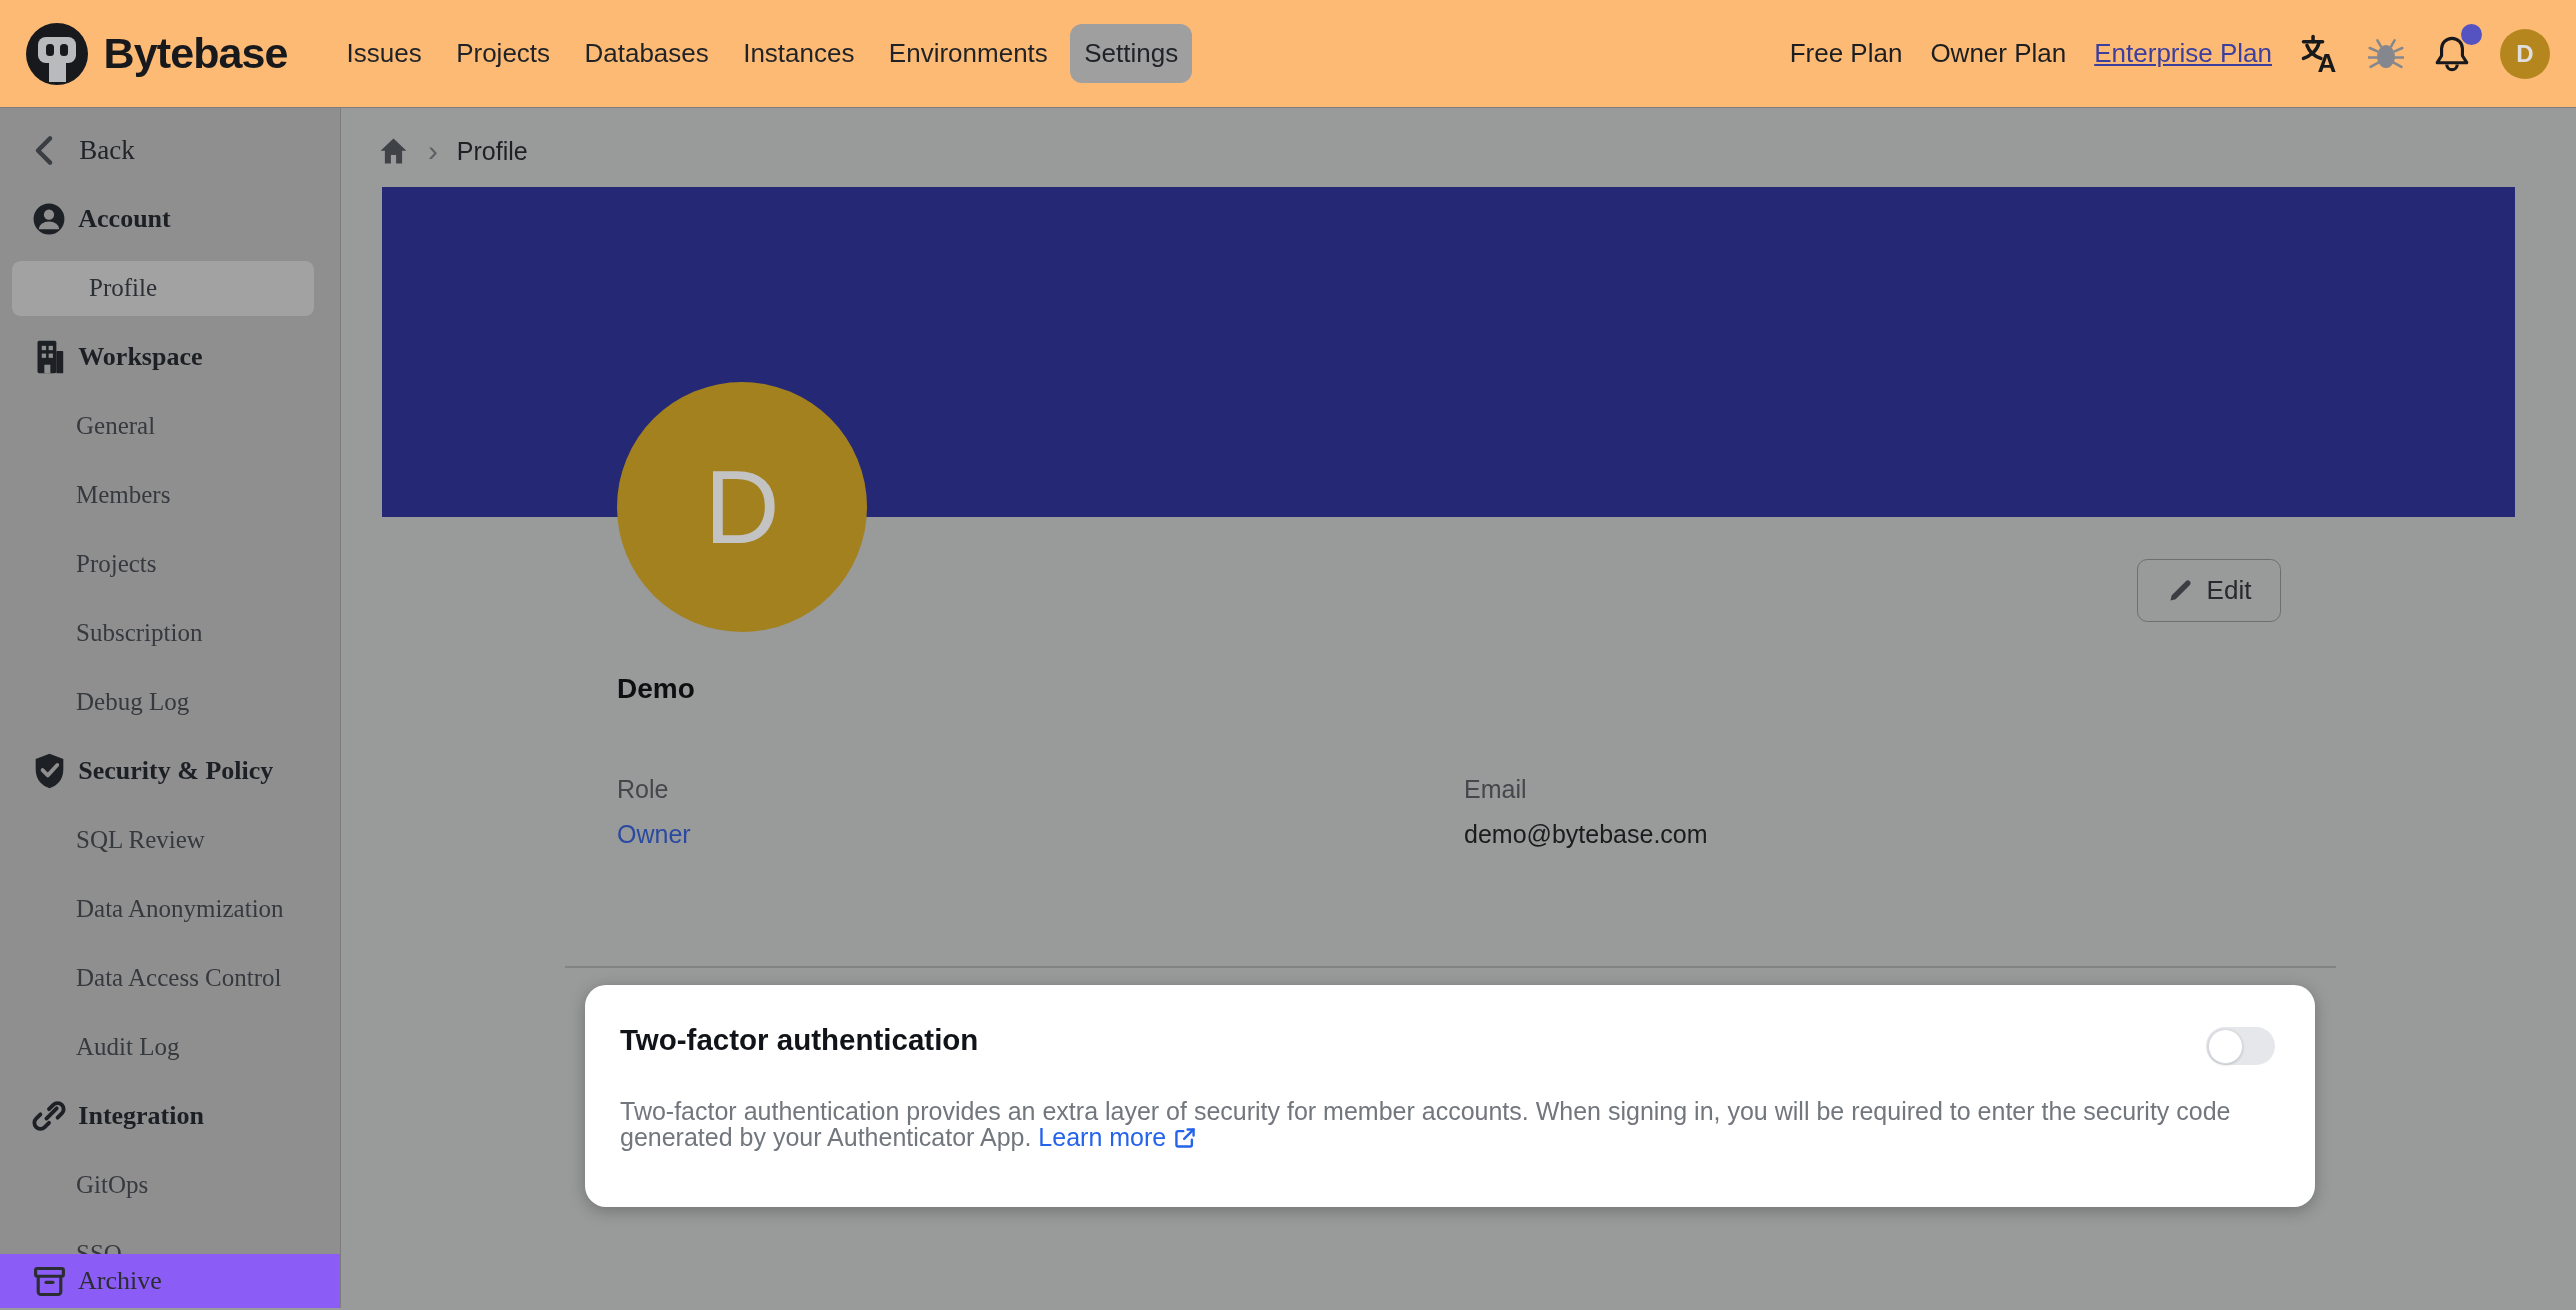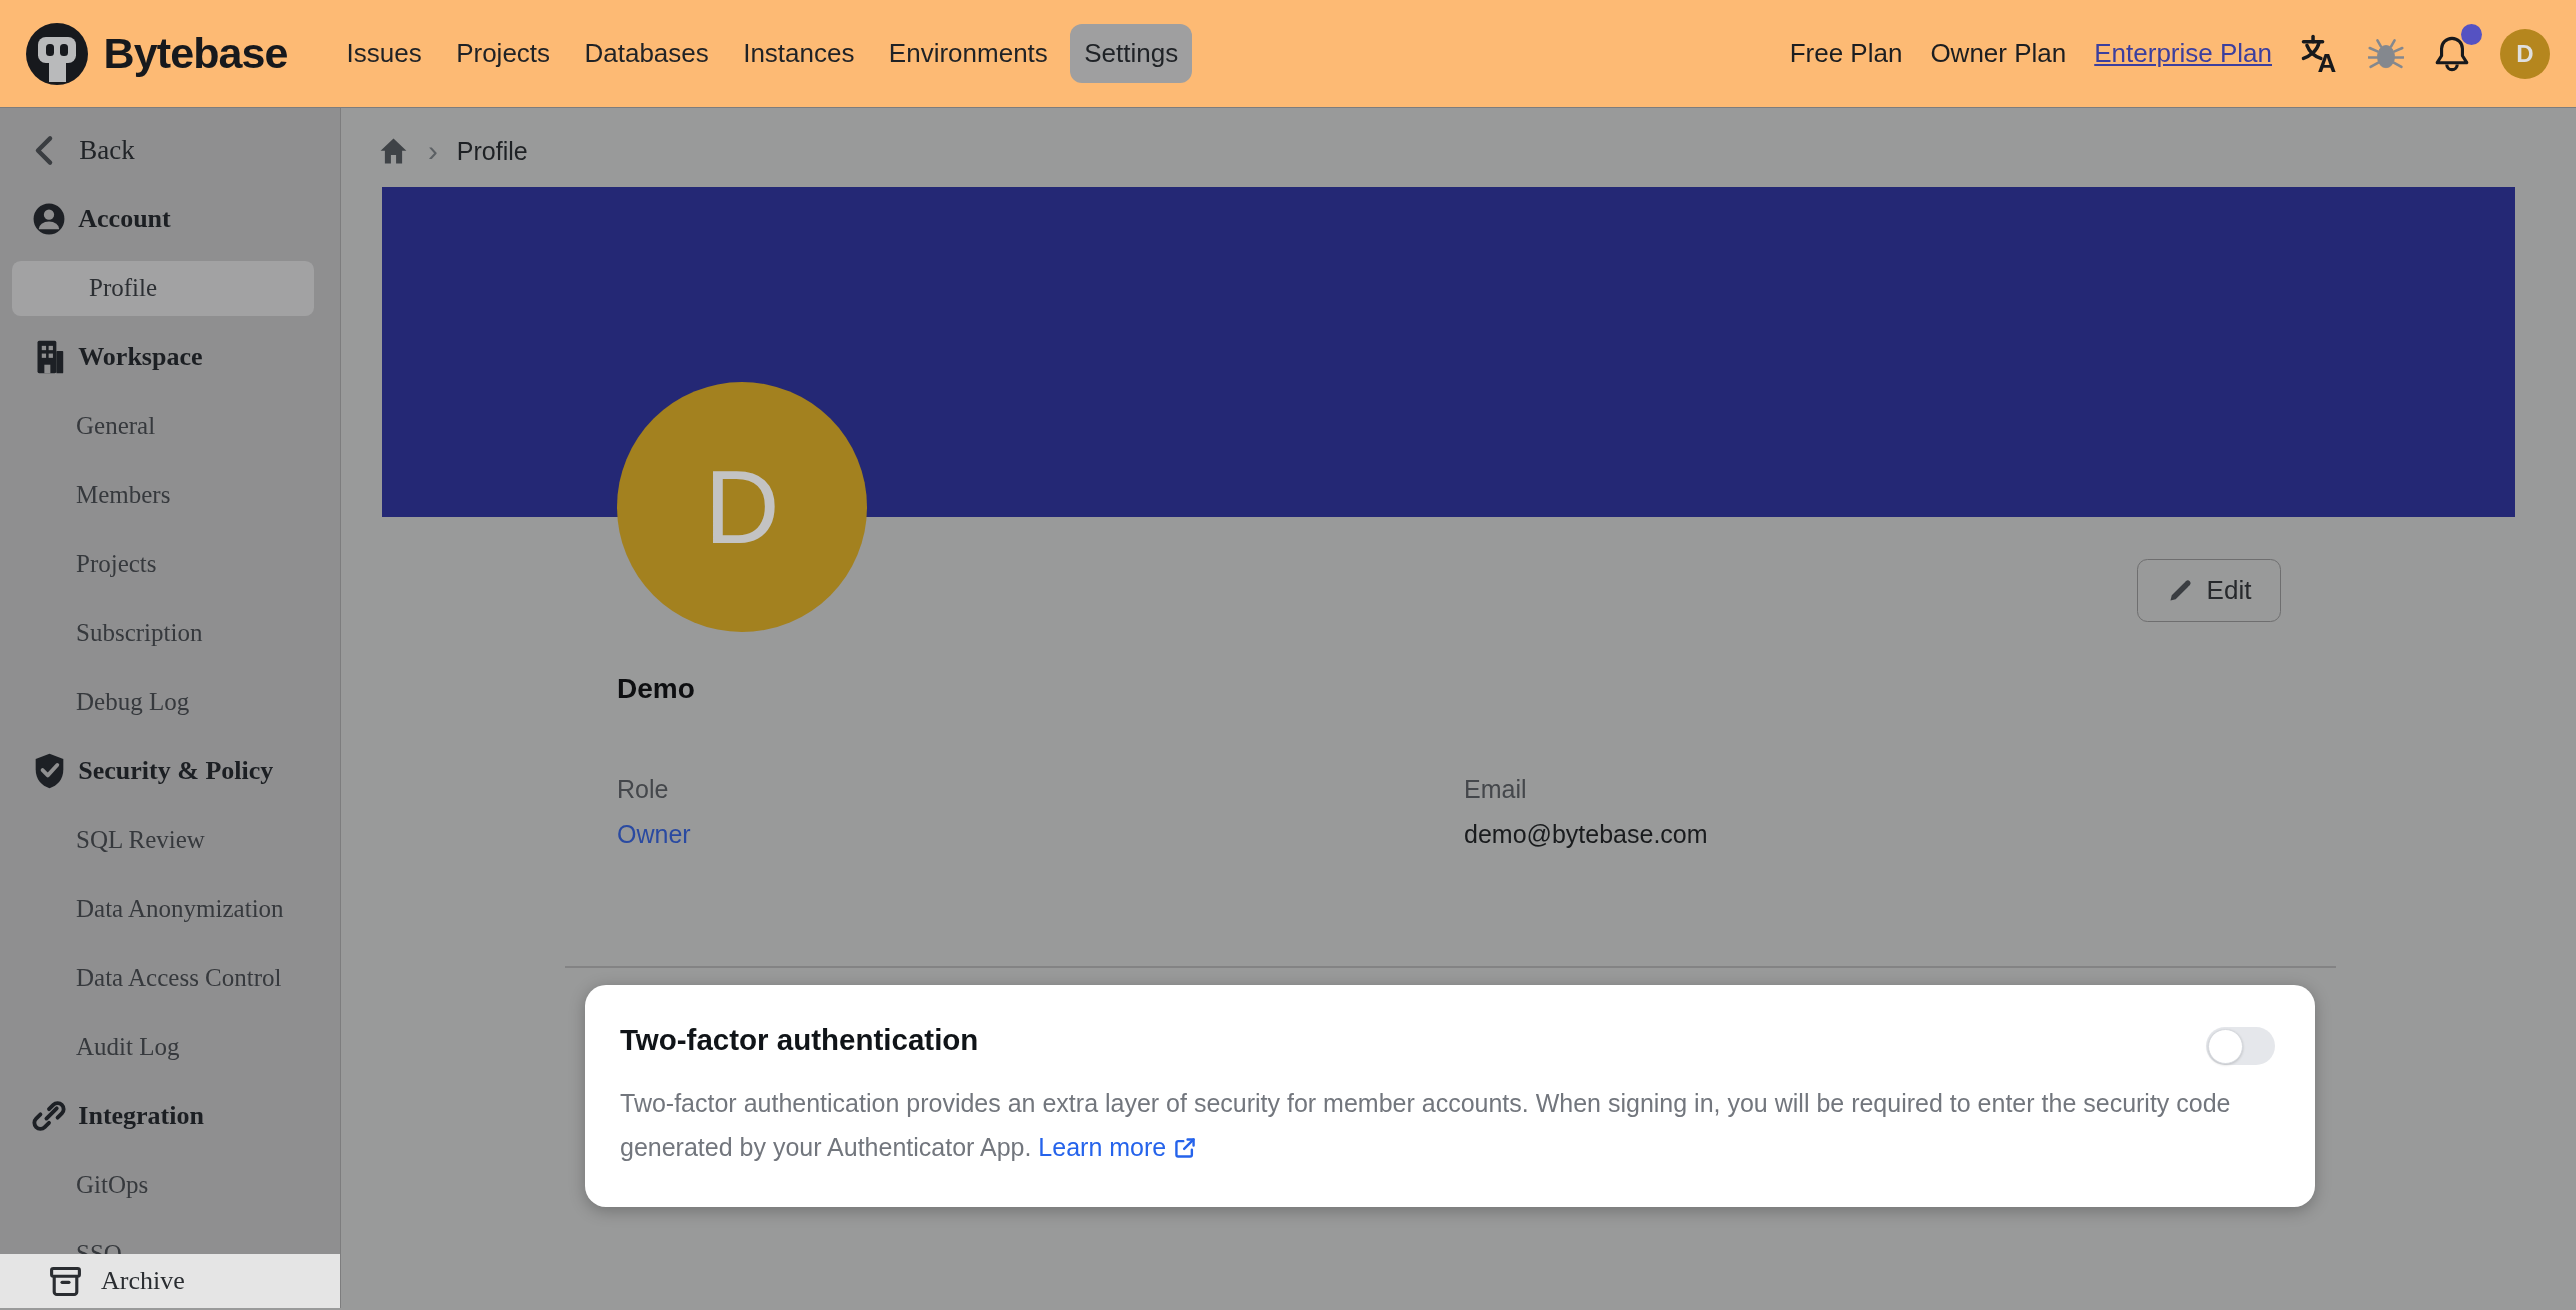--- a/index.html
+++ b/index.html
@@ -45,22 +45,22 @@
   .back-row { height:69px; margin-top:7.8px; display:flex; align-items:center; gap:17.3px; padding-left:26px;
               font-size:27px; font-weight:500; color:#212428; cursor:pointer; }
   .sec-head { height:69px; display:flex; align-items:center; gap:11.3px; padding-left:31px;
               font-size:26px; font-weight:600; color:#1c1f23; }
   .sec-head:first-of-type { margin-top:3.5px; }
   .side-item { height:69px; display:flex; align-items:center; padding-left:76px;
                font-size:25px; color:#36393d; cursor:pointer; }
   .side-item.selected { height:55px; margin:7px 26px 7px 12px; border-radius:8.7px;
                         background:#a2a2a3; padding-left:77px; color:#2c2f33; }
   .archive-row { position:absolute; left:0; right:0; bottom:0; height:54px;
-                 display:flex; align-items:center; gap:18px; padding-left:47px;
-                 font-size:26px; color:#2a2d31; cursor:pointer; background:#e5e5e5; }
+                 display:flex; align-items:center; gap:11px; padding-left:31px;
+                 font-size:26px; color:#2a2d31; cursor:pointer; background:#8b5cf6; }
   .side-ic { width:36px; display:flex; justify-content:center; }
 
   
   .main { position:relative; flex:1; background:#999a9a; }
   .breadcrumb { position:absolute; top:21.7px; left:37px; height:43px; display:flex; align-items:center; gap:19px; }
   .crumb-sep { font-size:29.5px; color:#5c6064; }
   .crumb-label { font-size:25px; color:#1e2124; }
 
   .banner { position:absolute; top:79px; left:41px; width:2133px; height:330px; background:#242875; }
 
@@ -84,22 +84,22 @@
   .divider { position:absolute; top:858px; left:224px; width:1771px; height:1.7px; background:#838384; }
 
   
   .card { position:absolute; top:877px; left:244px; width:1730px; height:222px;
           background:#ffffff; border-radius:21px; box-shadow:0 3.5px 15.6px rgba(0,0,0,0.25); z-index:5; }
   .card-title { position:absolute; top:38px; left:35px; font-size:29.5px; font-weight:700; color:#101418; }
   .toggle { position:absolute; top:42px; right:40px; width:69px; height:38px; border-radius:19px;
             background:#e5e7eb; cursor:pointer; }
   .knob { position:absolute; top:1.7px; left:1.7px; width:35px; height:35px; border-radius:50%;
           background:#ffffff; border:0.9px solid #d6d9de; box-shadow:0 0.9px 2.6px rgba(0,0,0,0.18); }
-  .card-desc { position:absolute; top:96px; left:35px; width:1664px;
-               font-size:25px; line-height:44px; color:#72767d; }
+  .card-desc { position:absolute; top:113px; left:35px; width:1664px;
+               font-size:25px; line-height:26px; color:#72767d; }
   .learn-link { color:#2563eb; cursor:pointer; white-space:nowrap; }
   .ext-ic { display:inline-block; vertical-align:-3.5px; margin-left:7px; }
 
   svg { display:block; }
 </style>
 </head>
 <body>
 
 <header class="topnav">
   <div class="brand">

